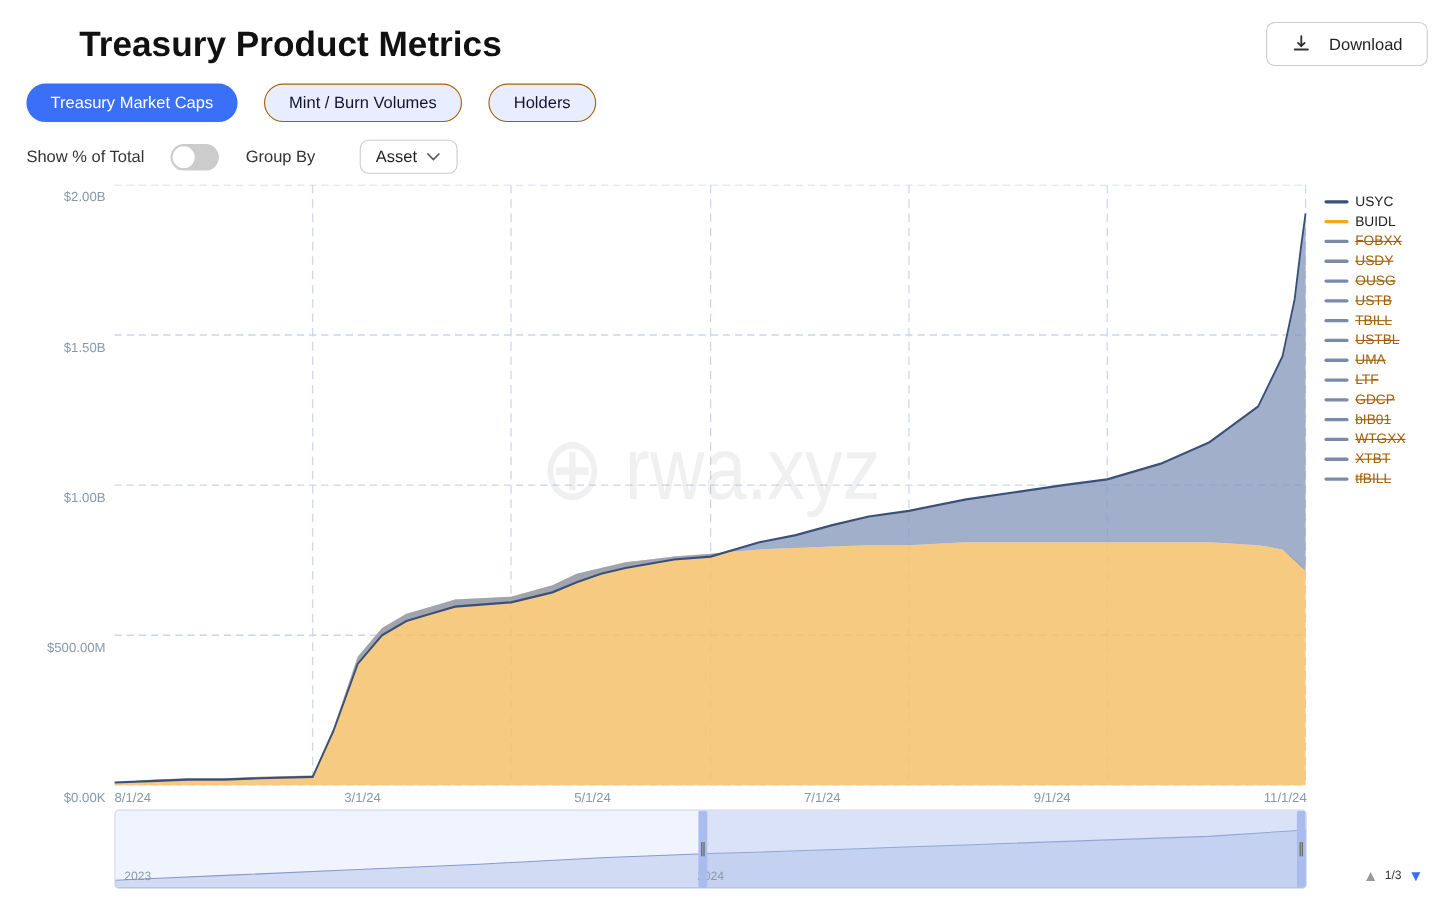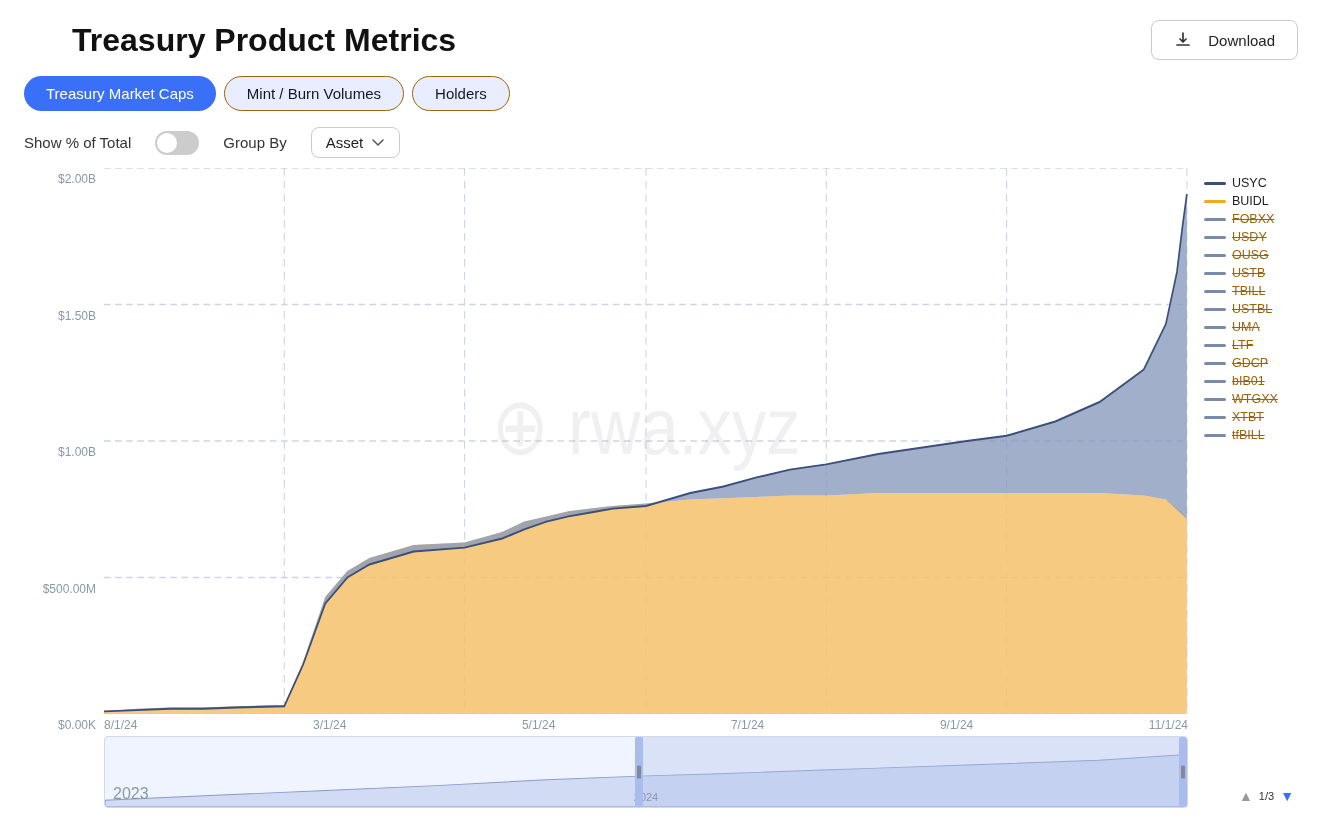--- a/index.html
+++ b/index.html
@@ -37,21 +37,21 @@
       border-radius: 8px;
       padding: 10px 22px;
       font-size: 15px;
       font-weight: 500;
       color: #222;
       background: #fff;
       cursor: pointer;
     }
     .tabs-row {
       display: flex;
-      gap: 8px;
+      gap: 24px;
       margin-bottom: 16px;
     }
     .tab {
       padding: 8px 22px;
       border-radius: 22px;
       font-size: 15px;
       font-weight: 500;
       cursor: pointer;
       border: none;
     }
@@ -102,20 +102,21 @@
       display: flex;
       align-items: center;
       gap: 8px;
       border: 1.5px solid #ccc;
       border-radius: 8px;
       padding: 6px 14px;
       font-size: 15px;
       color: #222;
       background: #fff;
       cursor: pointer;
+      margin-left: 16px;
     }
     .main-chart-area {
       display: flex;
       flex: 1;
       min-height: 0;
     }
     .chart-with-axes {
       flex: 1;
       display: flex;
       flex-direction: column;
@@ -208,21 +209,21 @@
       overflow: hidden;
     }
     .mini-svg {
       width: 100%;
       height: 100%;
     }
     .mini-label-2023 {
       position: absolute;
       left: 8px;
       bottom: 4px;
-      font-size: 16px;
+      font-size: 11px;
       color: #8899aa;
     }
     .mini-label-2024 {
       position: absolute;
       left: 50%;
       bottom: 4px;
       font-size: 11px;
       color: #8899aa;
       transform: translateX(-50%);
     }

